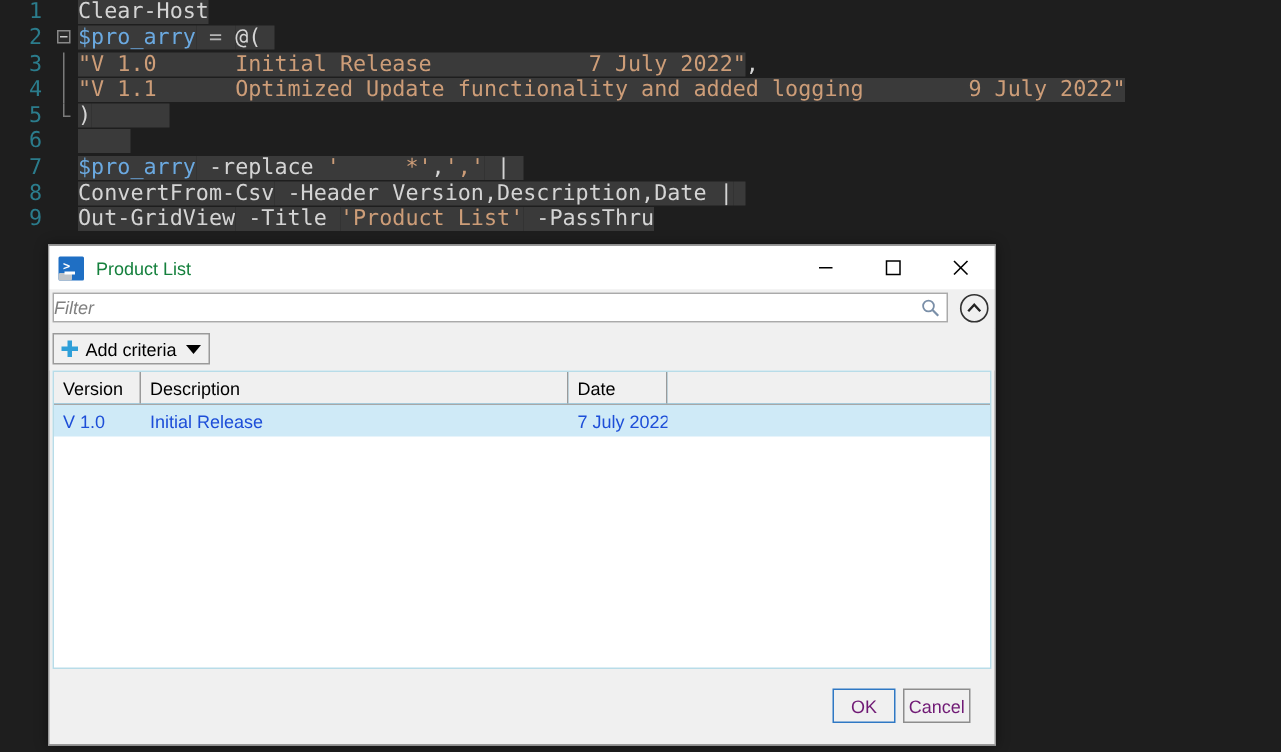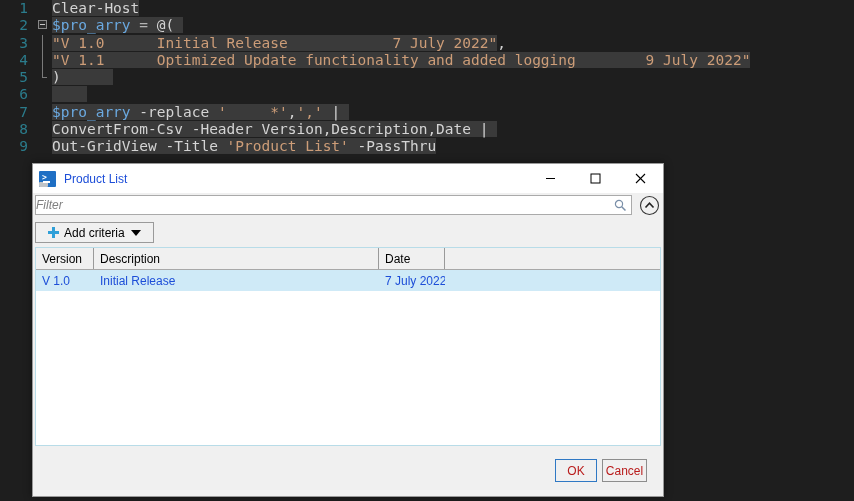--- a/index.html
+++ b/index.html
@@ -134,21 +134,21 @@
   .ps-icon .base {
     position: absolute;
     left: 0; bottom: 0;
     width: 9px; height: 5px;
     background: #c0c4c8;
     border-radius: 1px;
   }
   #title-text {
     margin-left: 8px;
     font-size: 12px;
-    color: #1d4ed8;
+    color: #15803d;
   }
   .win-btns {
     position: absolute;
     right: 0; top: 0;
     display: flex;
     height: 29px;
   }
   .win-btn {
     width: 45px; height: 29px;
     display: flex;
@@ -200,21 +200,21 @@
   }
   #add-criteria {
     position: absolute;
     left: 2px; top: 3px;
     height: 21px;
     background: #f0f0f0;
     border: 1px solid #9a9a9a;
     box-sizing: border-box;
     display: flex;
     align-items: center;
-    padding: 0 12px;
+    padding: 0 5px;
   }
   .plus-icon {
     width: 11px; height: 11px;
     position: relative;
     flex: none;
   }
   .plus-icon:before, .plus-icon:after {
     content: "";
     position: absolute;
     background: #2f9fd8;
@@ -290,21 +290,21 @@
   #footer {
     position: absolute;
     left: 0; bottom: 0;
     width: 630px; height: 48px;
   }
   .dlg-btn {
     position: absolute;
     height: 23px;
     min-width: 42px;
     font-size: 12px;
-    color: #b91c1c;
+    color: #701a75;
     background: #f0f0f0;
     display: flex;
     align-items: center;
     justify-content: center;
     box-sizing: border-box;
     padding: 0 6px;
   }
   #ok-button {
     right: 66px; top: 11px;
     width: 42px;

